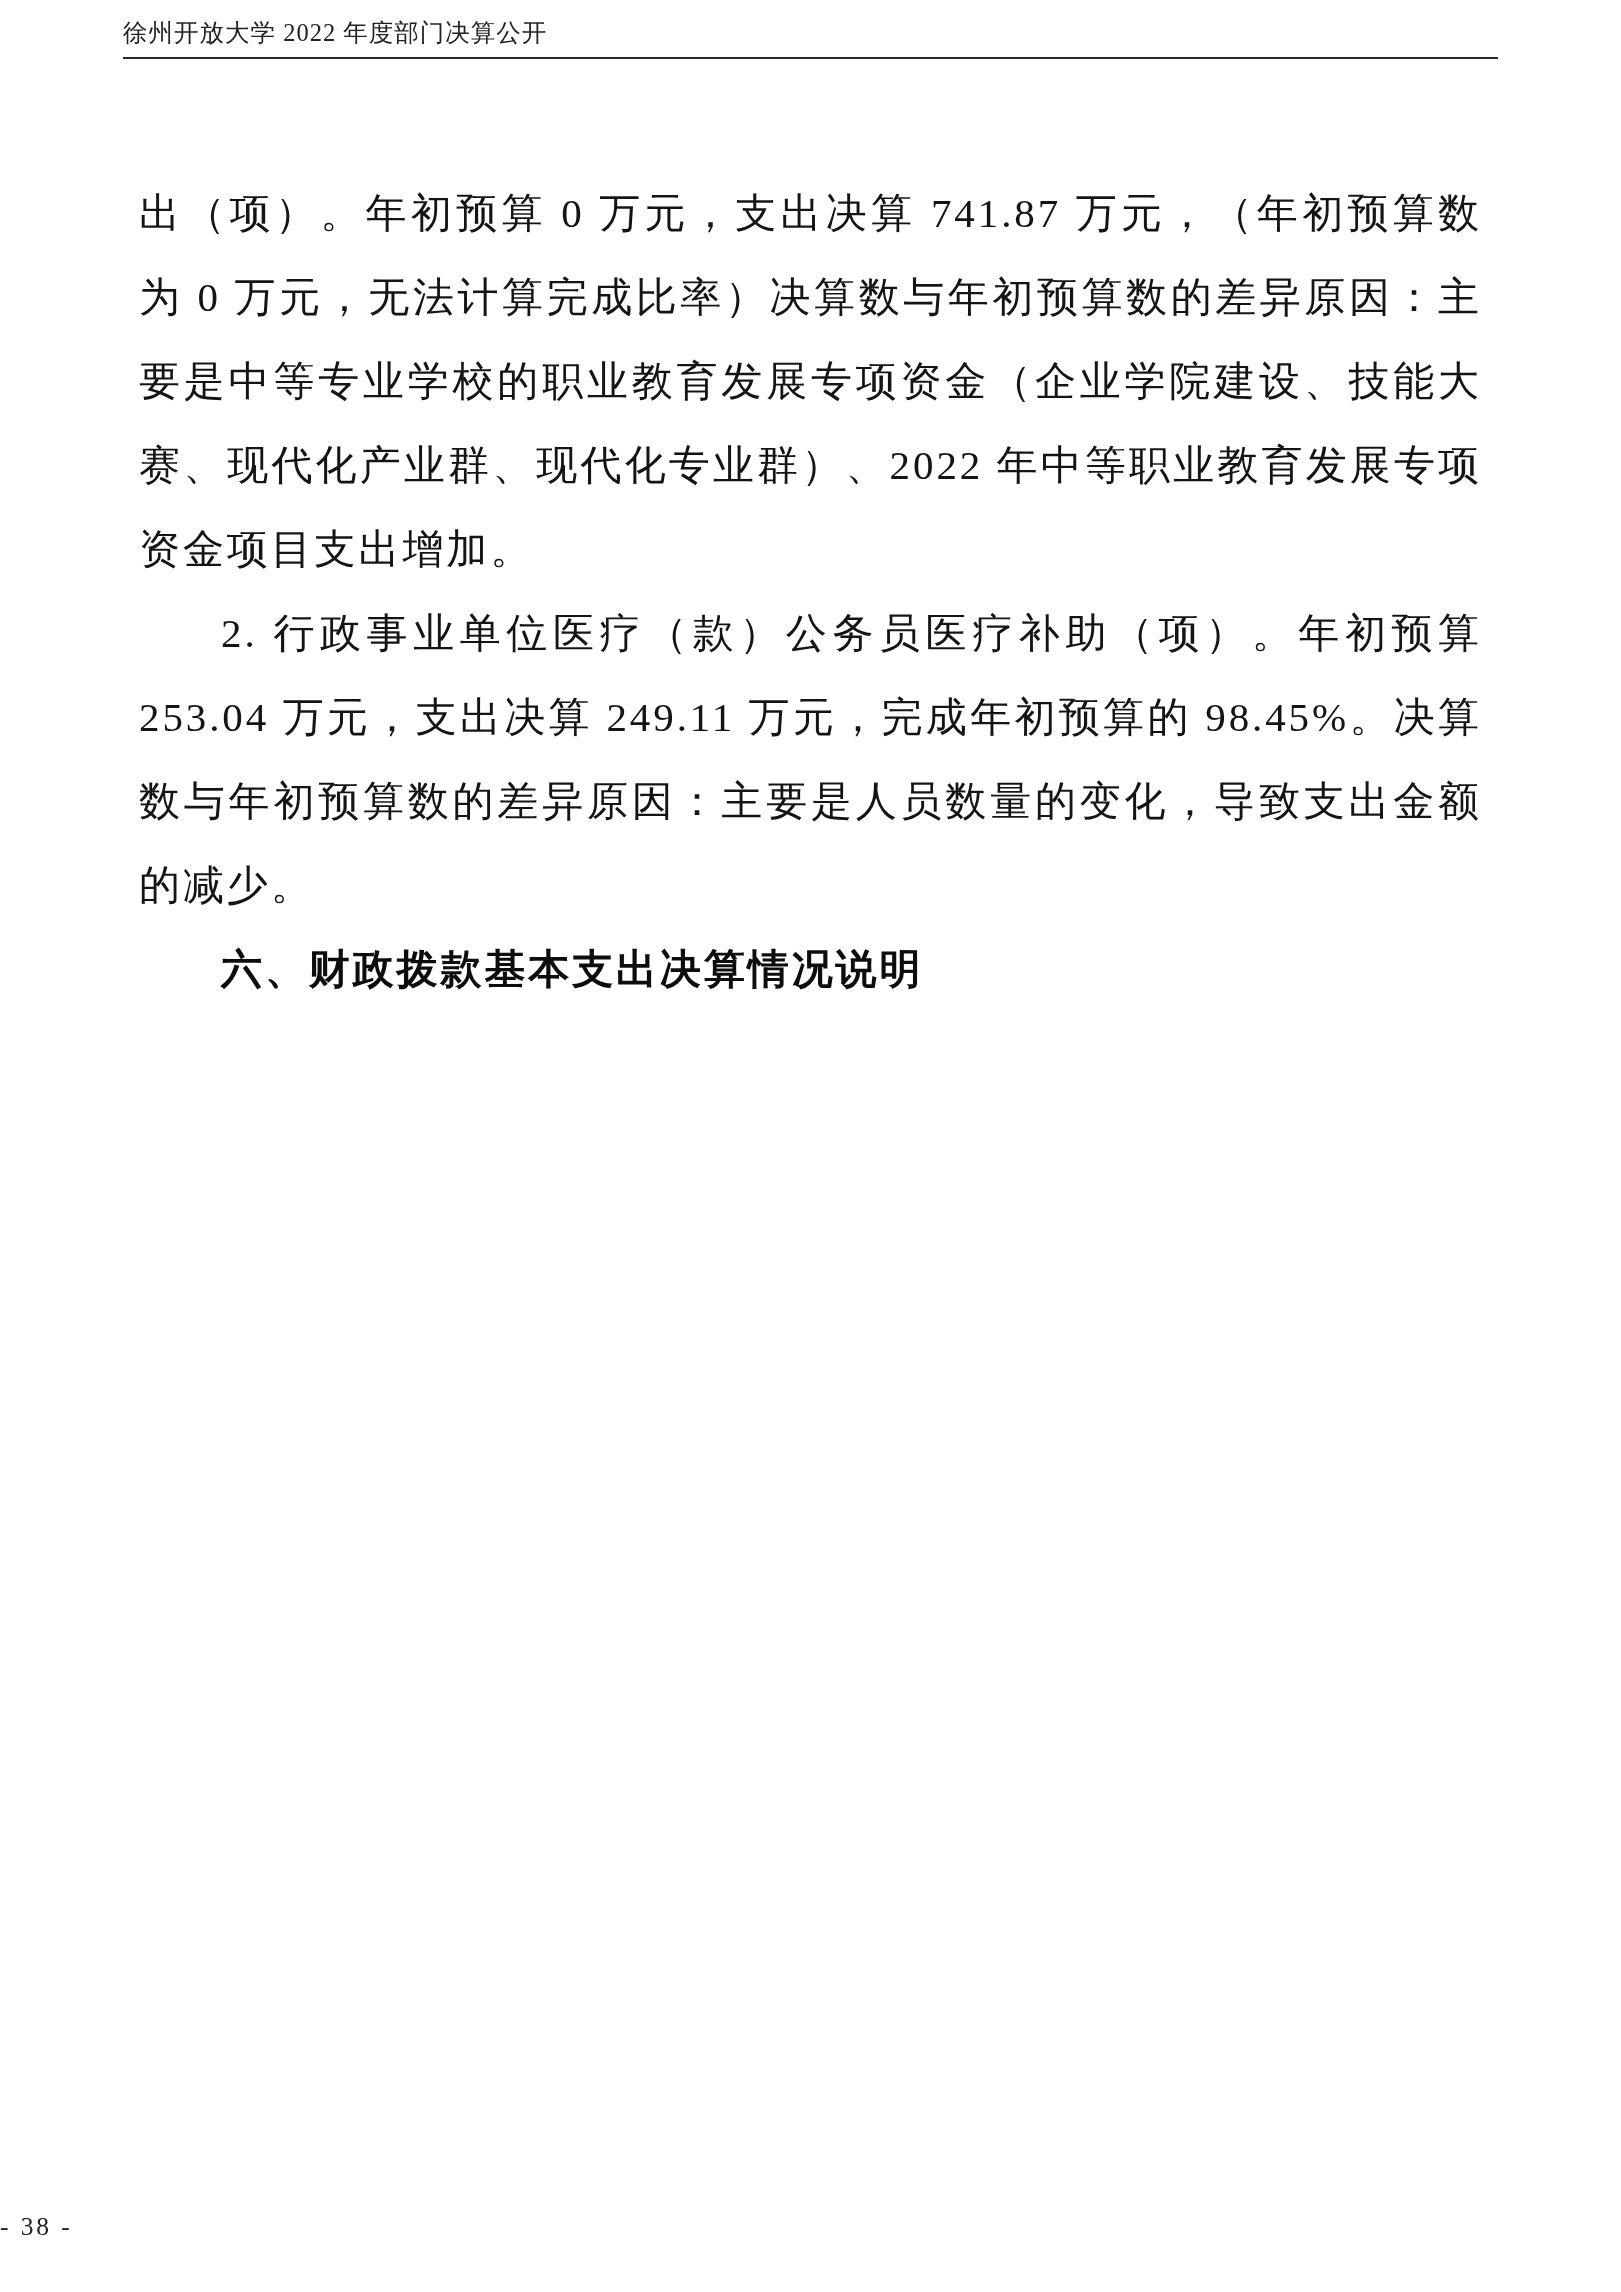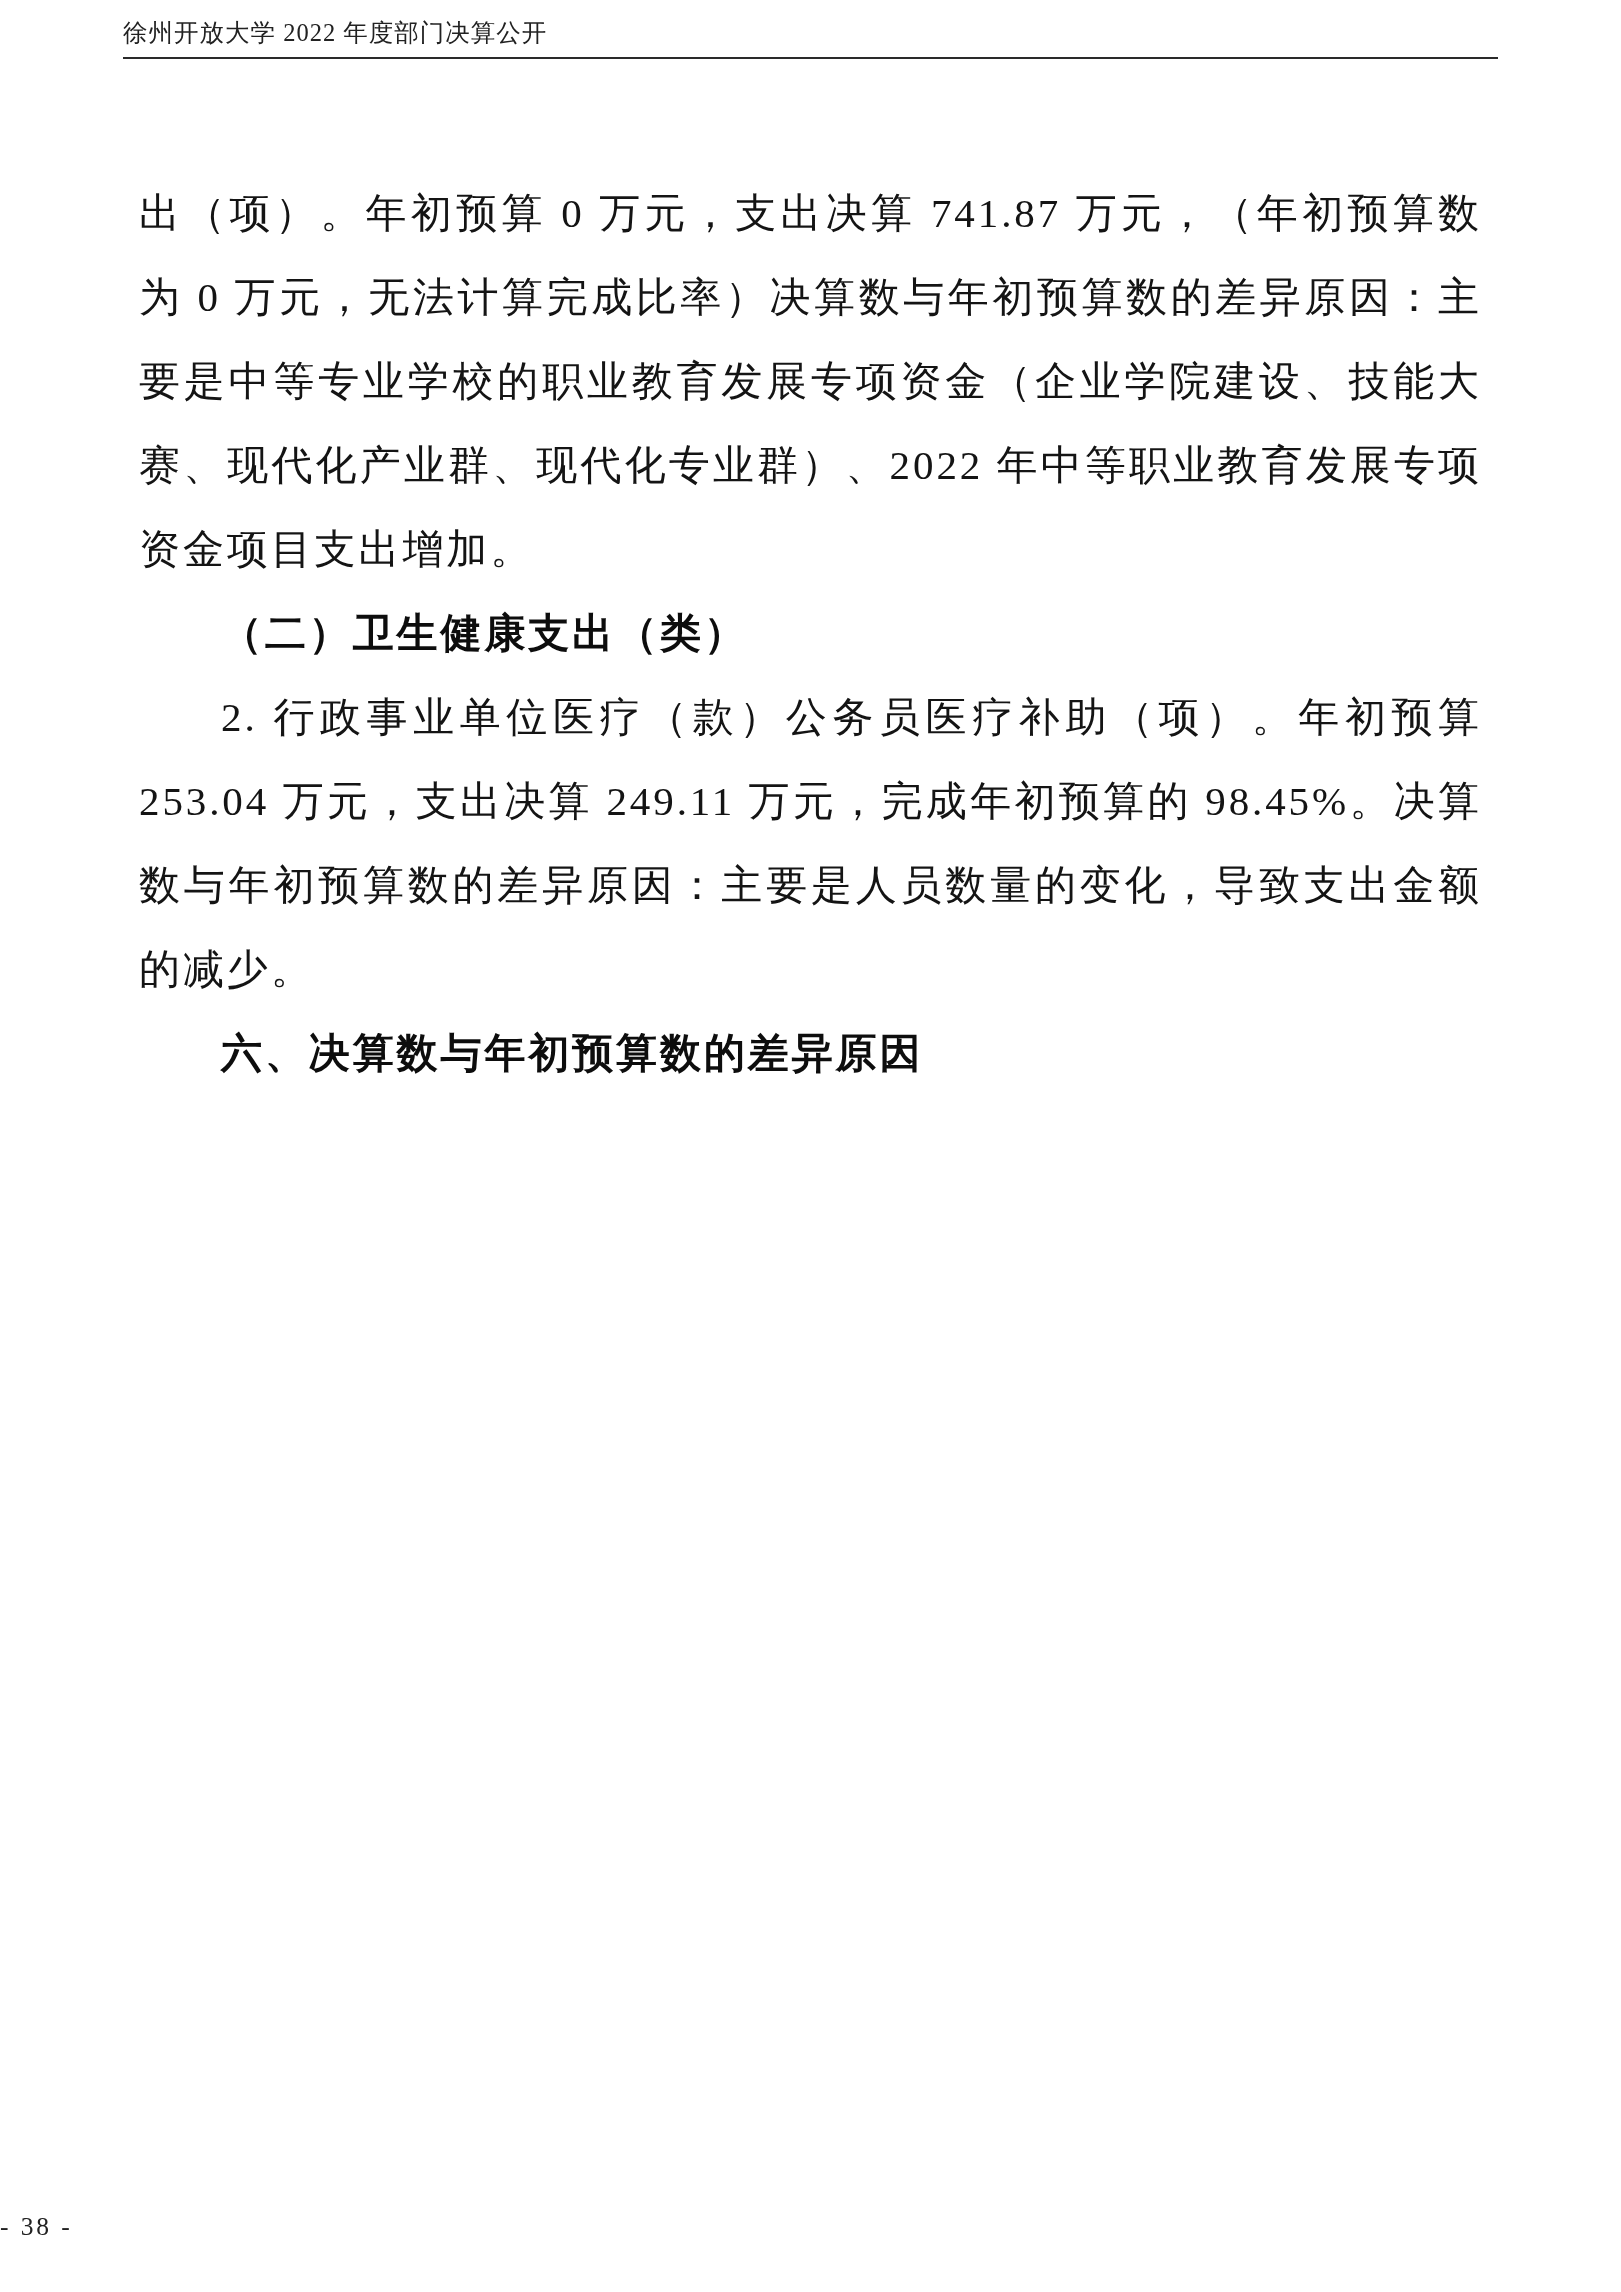--- a/index.html
+++ b/index.html
@@ -74,26 +74,25 @@
 <div class="page">
 
   <header class="page-header">
     <div class="header-title">徐州开放大学 2022 年度部门决算公开</div>
     <div class="header-rule"></div>
   </header>
 
   <main class="doc-body">
     <p class="body-text no-indent">出（项）。年初预算 0 万元，支出决算 741.87 万元，（年初预算数为 0 万元，无法计算完成比率）决算数与年初预算数的差异原因：主要是中等专业学校的职业教育发展专项资金（企业学院建设、技能大赛、现代化产业群、现代化专业群）、2022 年中等职业教育发展专项资金项目支出增加。</p>
 
-    <h2 class="heading">（二）卫生健康支出（类）</h2>
 
 
     <p class="body-text">2. 行政事业单位医疗（款）公务员医疗补助（项）。年初预算 253.04 万元，支出决算 249.11 万元，完成年初预算的 98.45%。决算数与年初预算数的差异原因：主要是人员数量的变化，导致支出金额的减少。</p>
 
-    <h2 class="heading">六、决算数与年初预算数的差异原因</h2>
+    <h2 class="heading">六、财政拨款基本支出决算情况说明</h2>
 
 
 
   </main>
 
   <footer class="page-footer">
     <span>- 38 -</span>
   </footer>
 
 </div>

